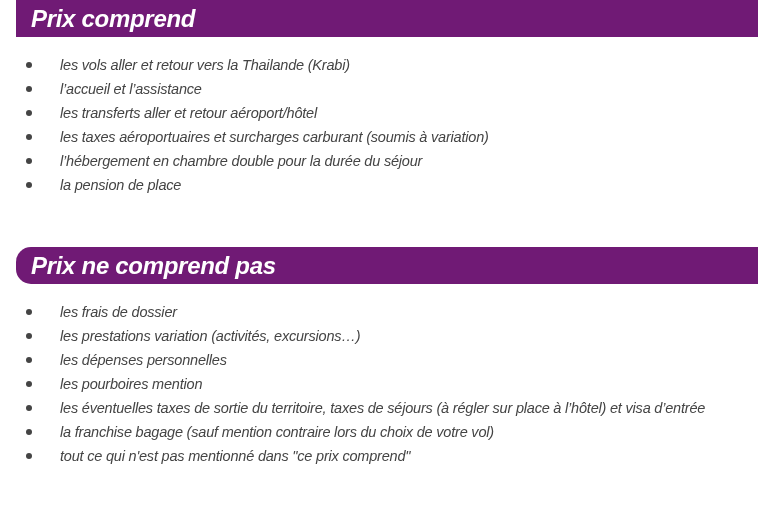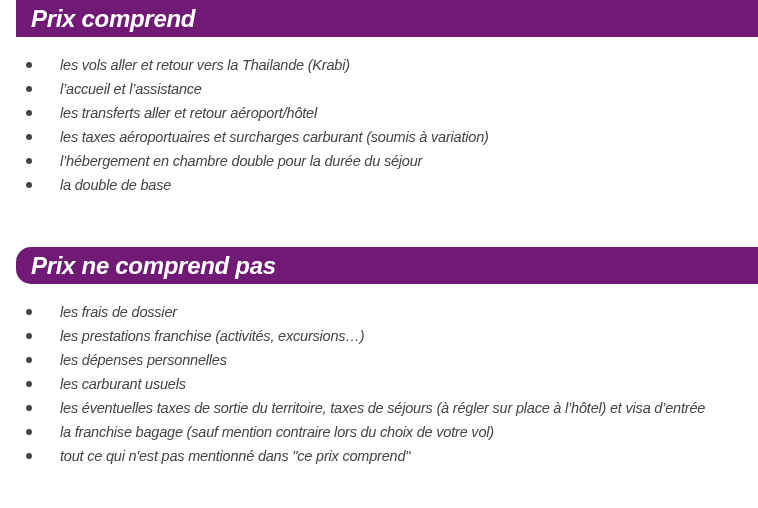--- a/index.html
+++ b/index.html
@@ -64,25 +64,25 @@
 </head>
 <body>
 
 <div class="section-header" id="header-1">Prix comprend</div>
 <ul class="item-list" id="list-1">
   <li><span class="bullet"></span><span>les vols aller et retour vers la Thailande (Krabi)</span></li>
   <li><span class="bullet"></span><span>l’accueil et l’assistance</span></li>
   <li><span class="bullet"></span><span>les transferts aller et retour aéroport/hôtel</span></li>
   <li><span class="bullet"></span><span>les taxes aéroportuaires et surcharges carburant (soumis à variation)</span></li>
   <li><span class="bullet"></span><span>l’hébergement en chambre double pour la durée du séjour</span></li>
-  <li><span class="bullet"></span><span>la double de base</span></li>
+  <li><span class="bullet"></span><span>la pension de place</span></li>
 </ul>
 
 <div class="section-header" id="header-2">Prix ne comprend pas</div>
 <ul class="item-list" id="list-2">
   <li><span class="bullet"></span><span>les frais de dossier</span></li>
-  <li><span class="bullet"></span><span>les prestations franchise (activités, excursions…)</span></li>
+  <li><span class="bullet"></span><span>les prestations variation (activités, excursions…)</span></li>
   <li><span class="bullet"></span><span>les dépenses personnelles</span></li>
-  <li><span class="bullet"></span><span>les carburant usuels</span></li>
+  <li><span class="bullet"></span><span>les pourboires mention</span></li>
   <li><span class="bullet"></span><span>les éventuelles taxes de sortie du territoire, taxes de séjours (à régler sur place à l’hôtel) et visa d’entrée</span></li>
   <li><span class="bullet"></span><span>la franchise bagage (sauf mention contraire lors du choix de votre vol)</span></li>
   <li><span class="bullet"></span><span>tout ce qui n'est pas mentionné dans "ce prix comprend"</span></li>
 </ul>
 
 </body></html>

